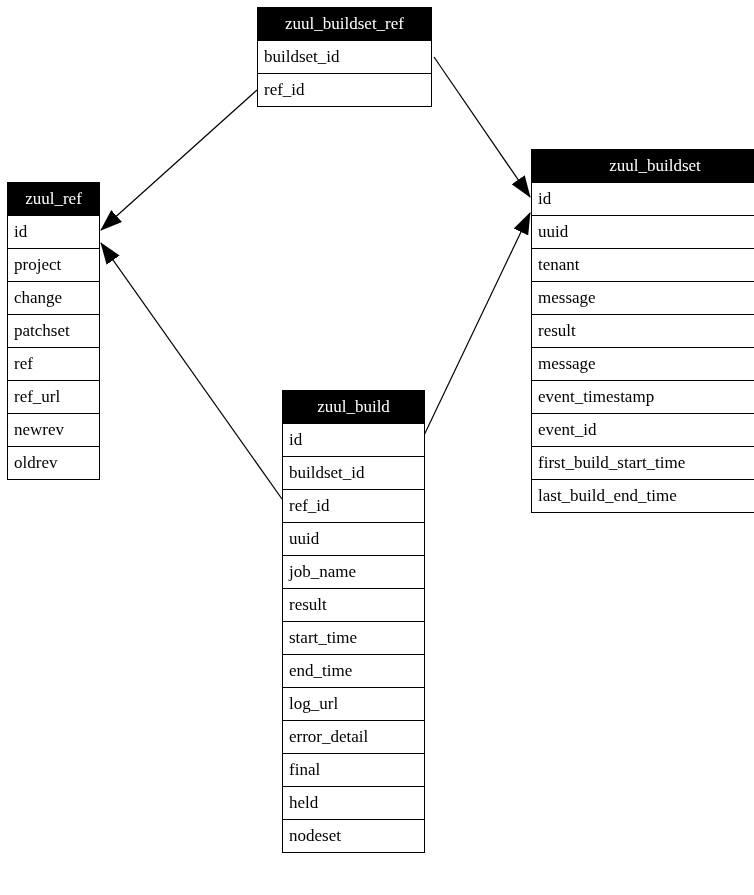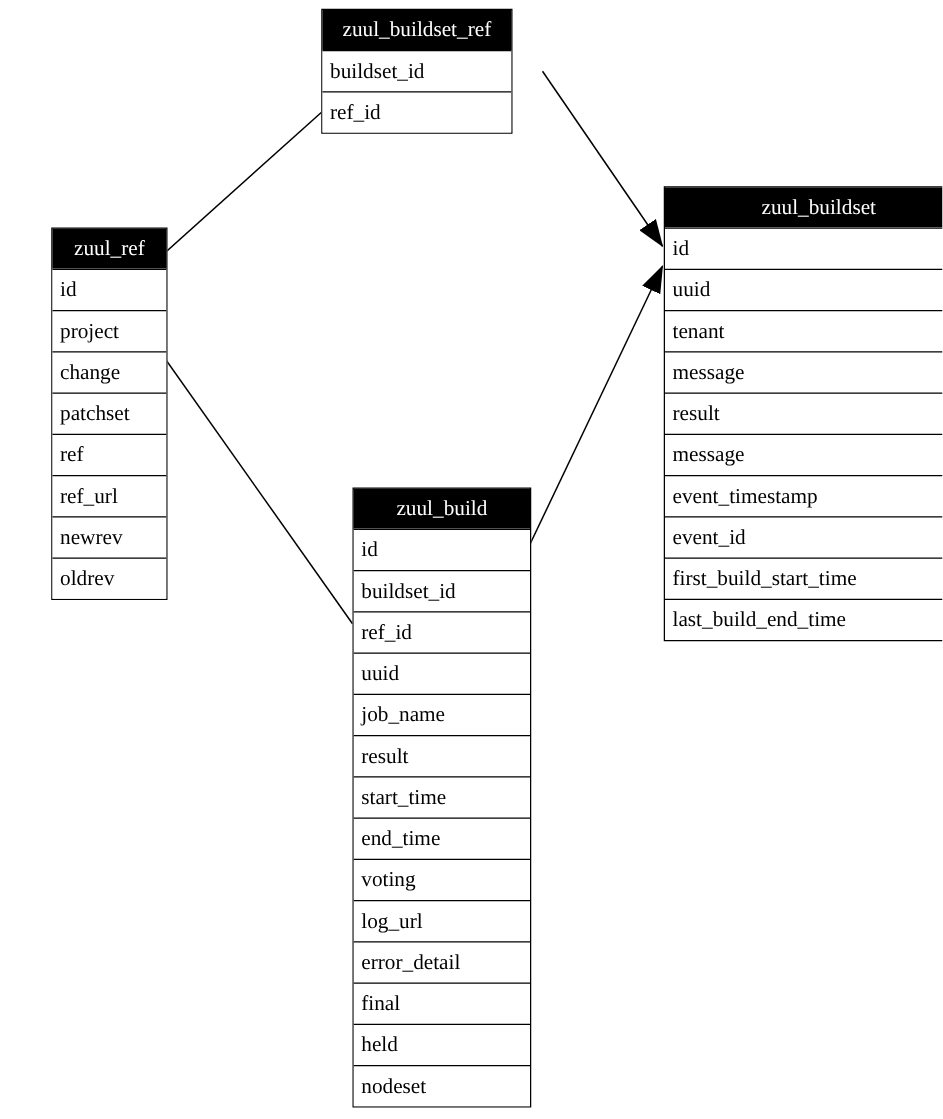--- a/index.html
+++ b/index.html
@@ -51,22 +51,22 @@
     border-top: 1px solid var(--border);
     color: var(--row-text);
     background: var(--row-bg);
     display: flex;
     align-items: center;
     padding-left: 6px;
     font-size: 17px;
     box-sizing: border-box;
   }
   
-  #tbl-zuul-buildset-ref { left: 257px; top: 7px;   width: 153px; }
-  #tbl-zuul-ref          { left: 7px;   top: 182px; width: 93px; margin-left: 34px;  }
+  #tbl-zuul-buildset-ref { left: 257px; top: 7px;   width: 175px; }
+  #tbl-zuul-ref          { left: 7px;   top: 182px; width: 93px;  }
   #tbl-zuul-buildset     { left: 531px; top: 149px; width: 248px; }
   #tbl-zuul-build        { left: 282px; top: 390px; width: 143px; }
 </style>
 </head>
 <body>
 
 <div id="canvas">
 
   <svg id="edges" width="754" height="895" viewBox="0 0 754 895" xmlns="http://www.w3.org/2000/svg">
     <defs>
@@ -115,21 +115,20 @@
   <div class="db-table" id="tbl-zuul-build">
     <div class="hdr">zuul_build</div>
     <div class="row">id</div>
     <div class="row">buildset_id</div>
     <div class="row">ref_id</div>
     <div class="row">uuid</div>
     <div class="row">job_name</div>
     <div class="row">result</div>
     <div class="row">start_time</div>
     <div class="row">end_time</div>
-    <div class="row">voting</div>
     <div class="row">log_url</div>
     <div class="row">error_detail</div>
     <div class="row">final</div>
     <div class="row">held</div>
     <div class="row">nodeset</div>
   </div>
 
 </div>
 
 </body></html>

